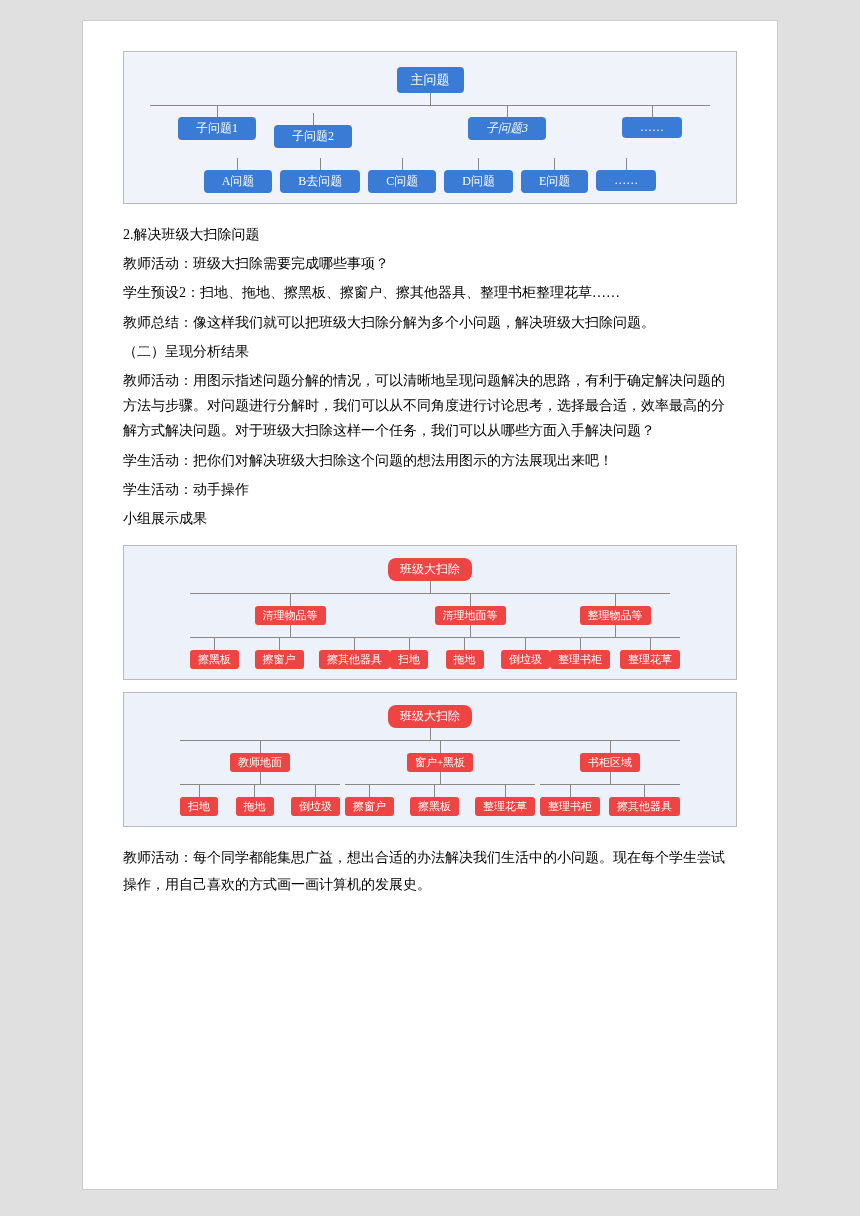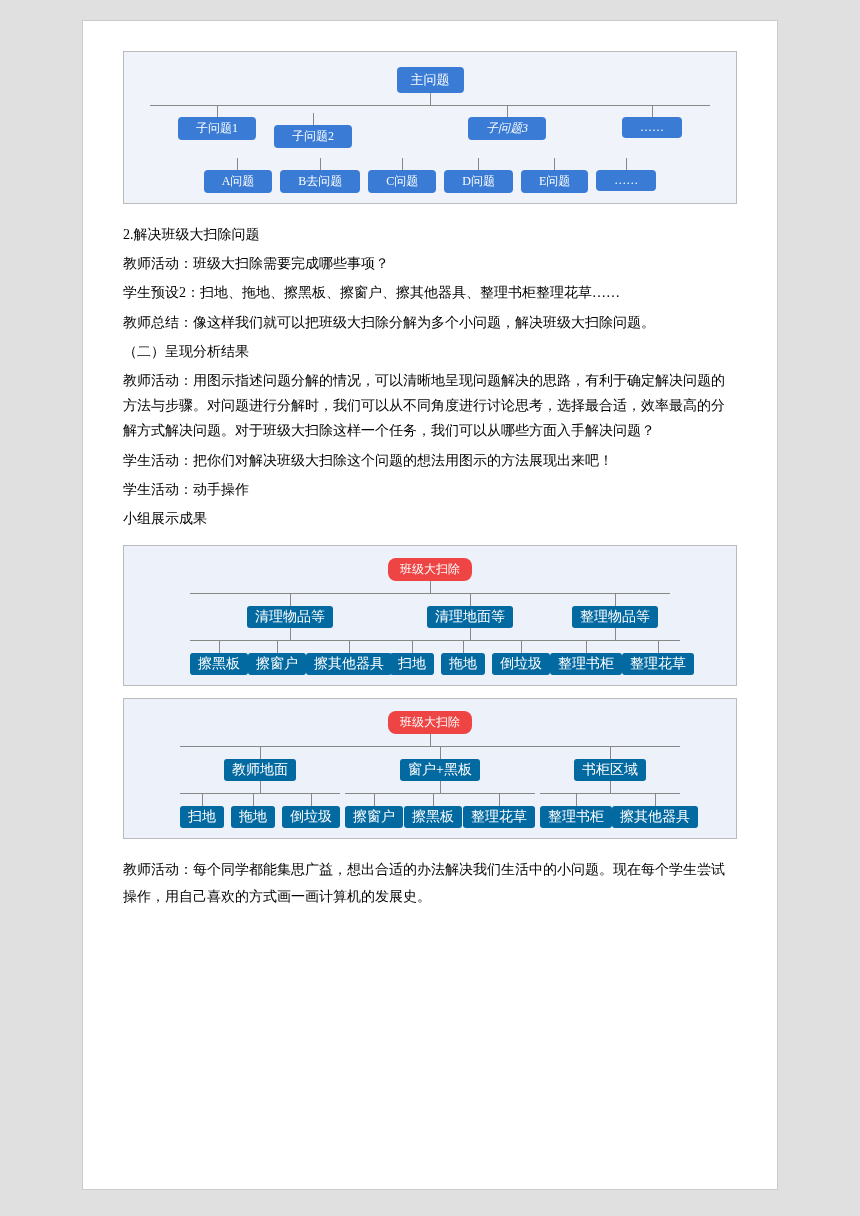--- a/index.html
+++ b/index.html
@@ -66,25 +66,25 @@
 
     
     .diagram-box3 {
       border: 1px solid #bbb;
       background: #edf1fa;
       padding: 12px 8px 10px;
       margin-bottom: 18px;
     }
 
     .node-sm {
-      background: #0369a1;
+      background: #ef4444;
       color: #fff;
       border-radius: 3px;
       padding: 2px 8px;
-      font-size: 14px;
+      font-size: 11px;
       white-space: nowrap;
       display: inline-block;
     }
     .node-md {
       background: #ef4444;
       color: #fff;
       border-radius: 8px;
       padding: 3px 12px;
       font-size: 12px;
       white-space: nowrap;

